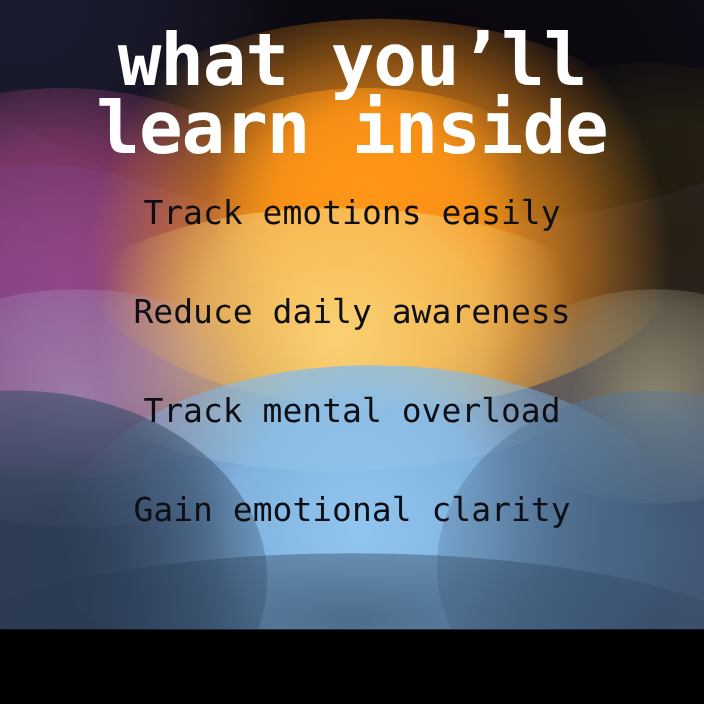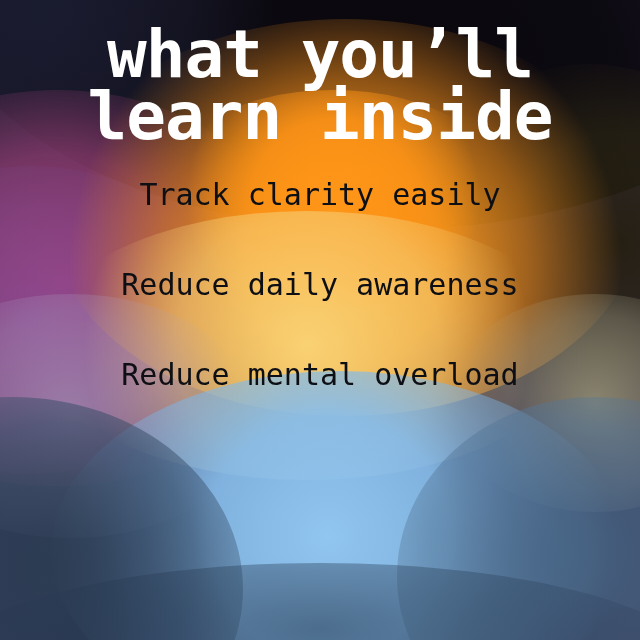--- a/index.html
+++ b/index.html
@@ -4,21 +4,21 @@
 <title>What You'll Learn Inside</title>
 <style>
   html, body {
     margin: 0;
     padding: 0;
     background: #000;
   }
   #canvas {
     position: relative;
     width: 640px;
-    height: 640px;
+    height: 572px;
     overflow: hidden;
     font-family: "DejaVu Sans Mono", "Liberation Mono", monospace;
     -webkit-font-smoothing: antialiased;
   }
 
   
   .bg-base {
     position: absolute;
     inset: 0;
     background: #2b2340;
@@ -217,19 +217,20 @@
   </div>
 
   <div class="content">
 
     <div class="headline">
       <span class="hl-line">what you’ll</span>
       <span class="hl-line">learn inside</span>
     </div>
 
     <div class="features">
-      <span class="feature-item">Track clarity easily</span>
+      <span class="feature-item">Track emotions easily</span>
       <span class="feature-item">Reduce daily awareness</span>
-      <span class="feature-item">Reduce mental overload</span>
+      <span class="feature-item">Track mental overload</span>
+      <span class="feature-item">Gain emotional clarity</span>
     </div>
 
   </div>
 </div>
 
 </body></html>

